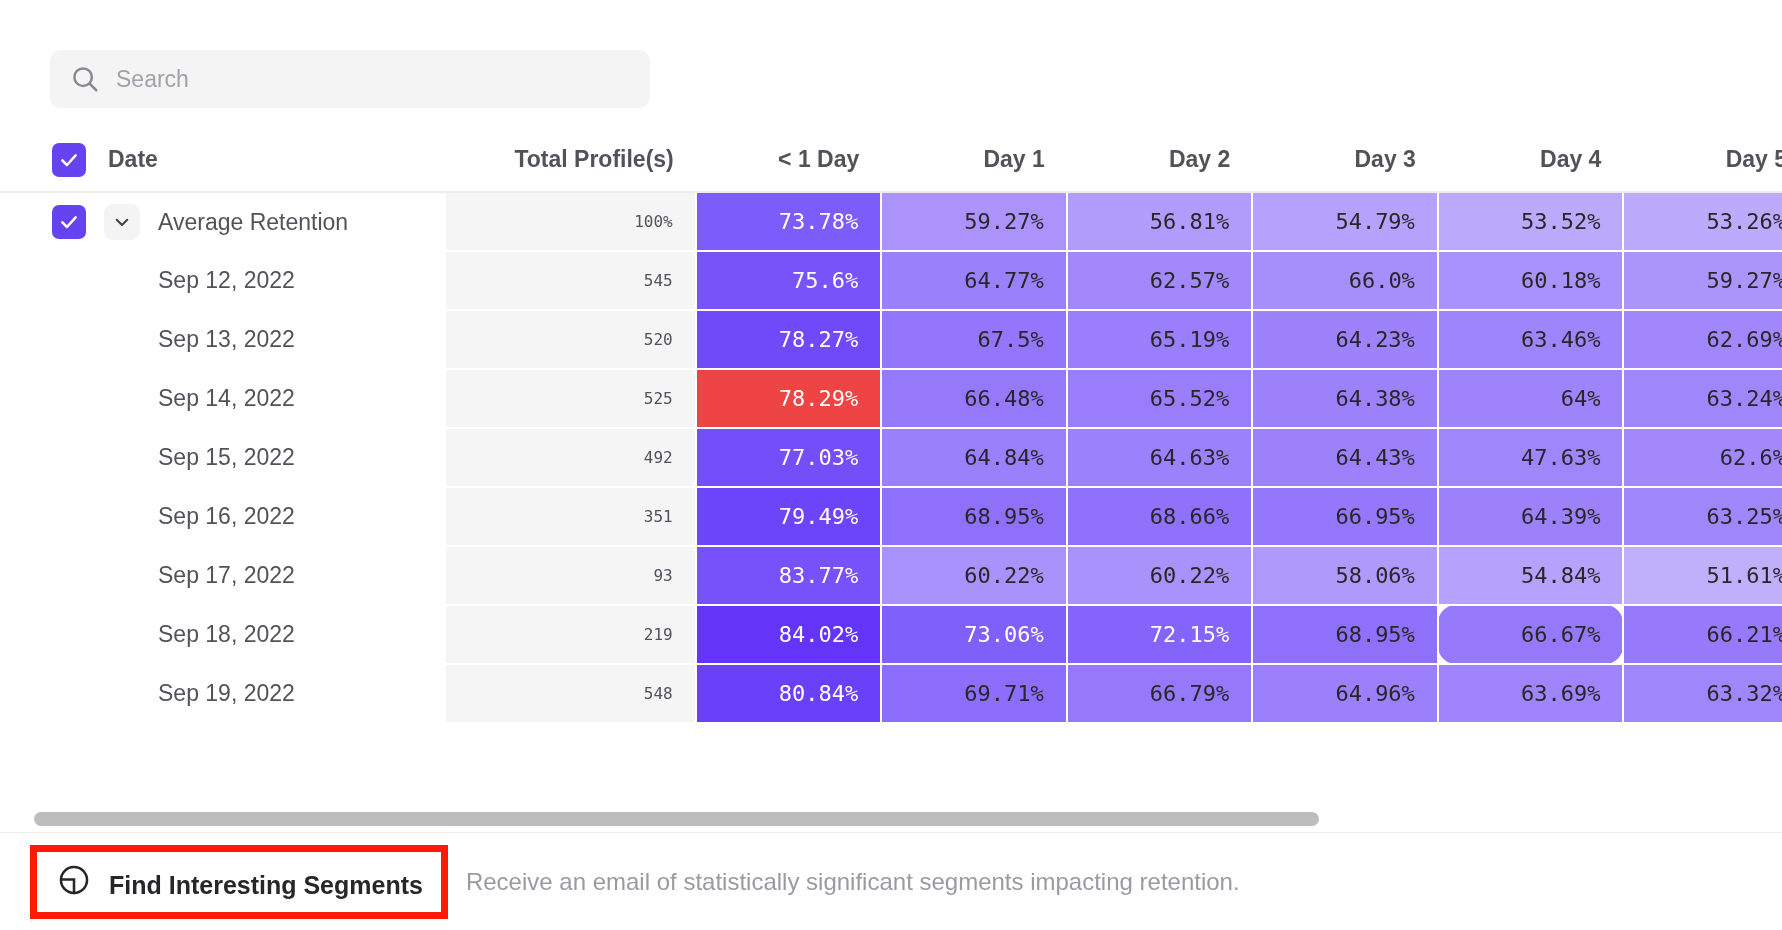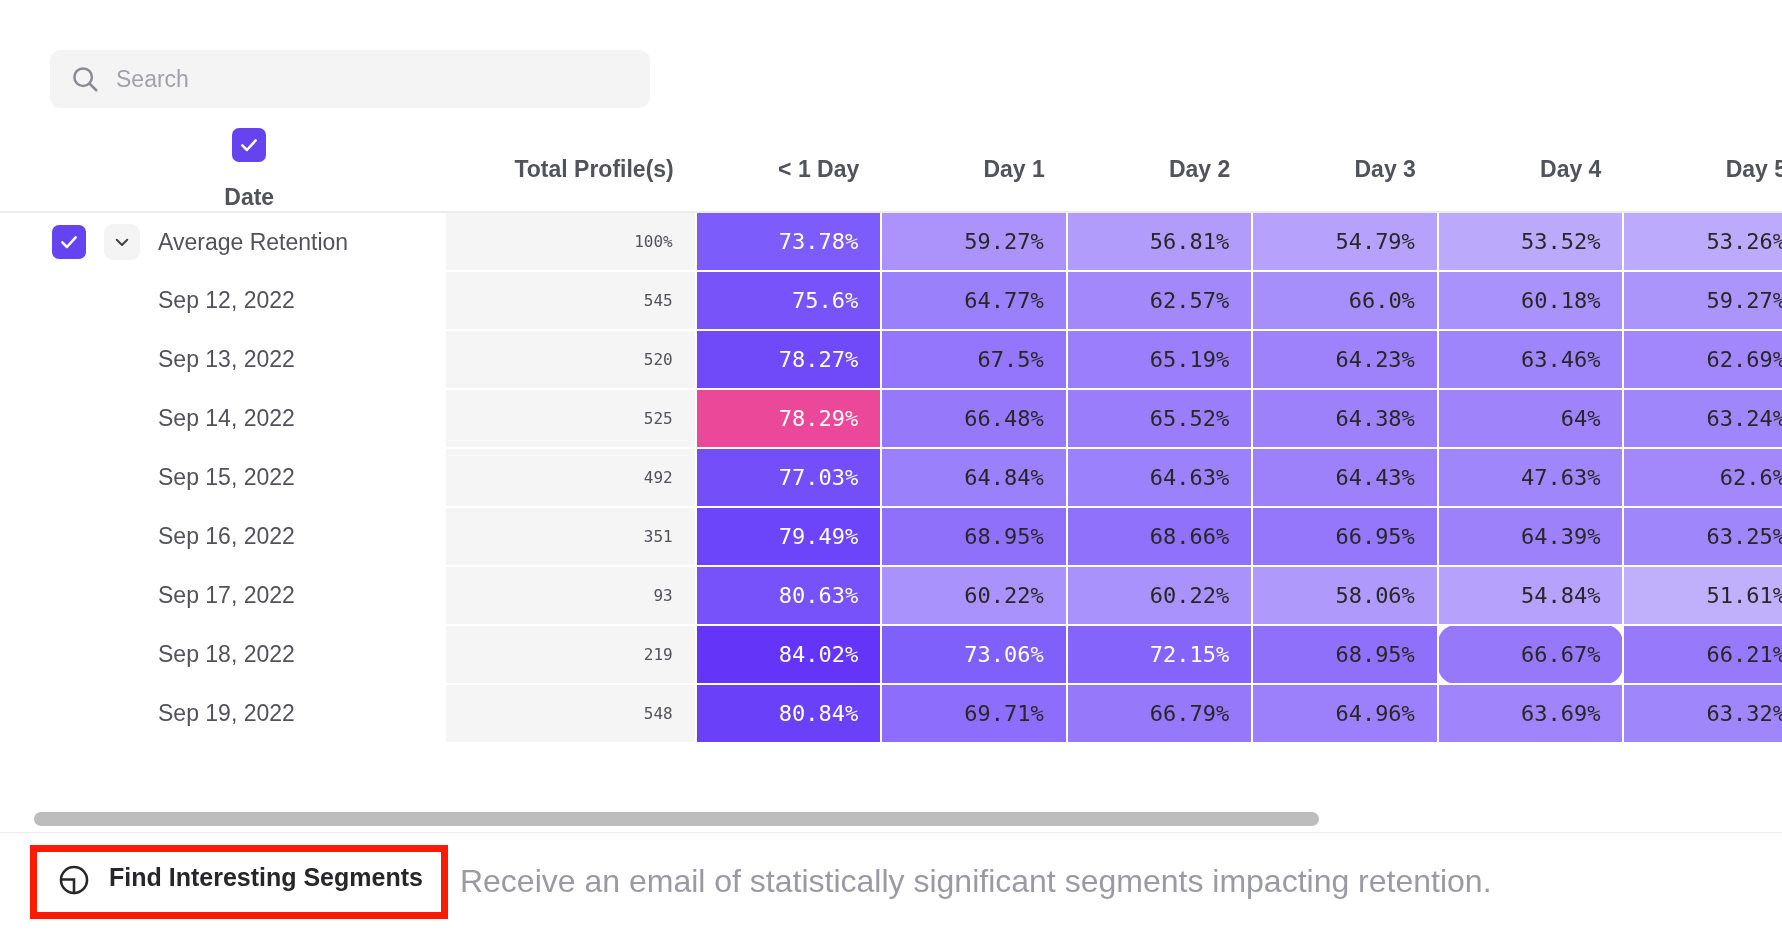--- a/index.html
+++ b/index.html
@@ -67,21 +67,21 @@
     font-weight: bold;
     color: #52525b;
     background: #ffffff;
     padding: 0;
     vertical-align: middle;
     border-bottom: 2px solid #ececee;
   }
   th.h-date { text-align: left; padding-left: 52px; }
   th.h-total, th.h-day { text-align: right; padding-right: 22px; }
 
-  .date-head-inner { display: flex; align-items: center; gap: 22px; flex-direction: column; }
+  .date-head-inner { display: flex; align-items: center; gap: 22px; }
 
   .checkbox {
     width: 34px; height: 34px;
     border-radius: 7px;
     background: #6544f0;
     display: flex; align-items: center; justify-content: center;
     flex: 0 0 auto;
   }
   .checkbox svg { display: block; }
 
@@ -162,36 +162,36 @@
     margin-left: 30px;
     border: 7px solid #fc1a05;
     background: #ffffff;
     display: flex;
     align-items: center;
     height: 74px;
     padding: 0 18px 0 20px;
   }
   .segments-btn {
     display: flex;
-    align-items: flex-start;
+    align-items: flex-end;
     gap: 18px;
     background: transparent;
     border: none;
     cursor: pointer;
     font-family: "Liberation Sans", sans-serif;
   }
   .segments-label {
     font-size: 25px;
     font-weight: bold;
     color: #27272a;
     white-space: nowrap;
   }
   .bottom-note {
-    margin-left: 12px;
-    font-size: 32px;
+    margin-left: 18px;
+    font-size: 24px;
     color: #9a9aa2;
     white-space: nowrap;
   }
 </style>
 </head>
 <body>
 
 <div class="app">
 
   <div class="search-wrap">
@@ -296,21 +296,21 @@
           </tr>
           <tr>
             <td class="cell-date">
               <div class="date-cell-inner">
                 <span class="date-spacer" style="width: 34px;"></span>
                 <span class="date-spacer"></span>
                 <span class="date-label">Sep 14, 2022</span>
               </div>
             </td>
             <td class="cell-total">525</td>
-            <td class="cell-day light-text" style="background: #ec4899;">78.29%</td>
+            <td class="cell-day light-text" style="background: #ef4444;">78.29%</td>
             <td class="cell-day" style="background: rgb(150, 121, 251);">66.48%</td>
             <td class="cell-day" style="background: rgb(153, 125, 251);">65.52%</td>
             <td class="cell-day" style="background: rgb(156, 129, 251);">64.38%</td>
             <td class="cell-day" style="background: rgb(158, 131, 251); padding-left: 48px;">64%</td>
             <td class="cell-day" style="background: rgb(160, 134, 251);">63.24%</td>
           </tr>
           <tr>
             <td class="cell-date">
               <div class="date-cell-inner">
                 <span class="date-spacer" style="width: 34px;"></span>
@@ -344,21 +344,21 @@
           </tr>
           <tr>
             <td class="cell-date">
               <div class="date-cell-inner">
                 <span class="date-spacer" style="width: 34px;"></span>
                 <span class="date-spacer"></span>
                 <span class="date-label">Sep 17, 2022</span>
               </div>
             </td>
             <td class="cell-total">93</td>
-            <td class="cell-day light-text" style="background: rgb(119, 81, 250);">80.63%</td>
+            <td class="cell-day light-text" style="background: rgb(119, 81, 250);">83.77%</td>
             <td class="cell-day" style="background: rgb(169, 146, 251);">60.22%</td>
             <td class="cell-day" style="background: rgb(169, 146, 251);">60.22%</td>
             <td class="cell-day" style="background: rgb(175, 153, 251);">58.06%</td>
             <td class="cell-day" style="background: rgb(182, 162, 252);">54.84%</td>
             <td class="cell-day" style="background: rgb(192, 176, 252);">51.61%</td>
           </tr>
           <tr>
             <td class="cell-date">
               <div class="date-cell-inner">
                 <span class="date-spacer" style="width: 34px;"></span>

